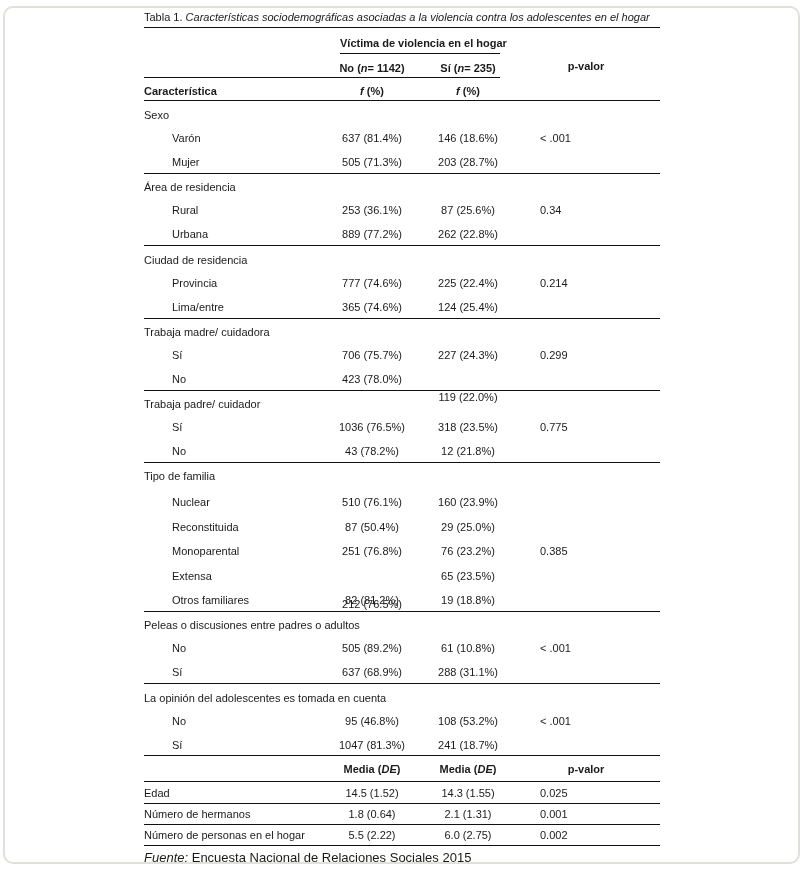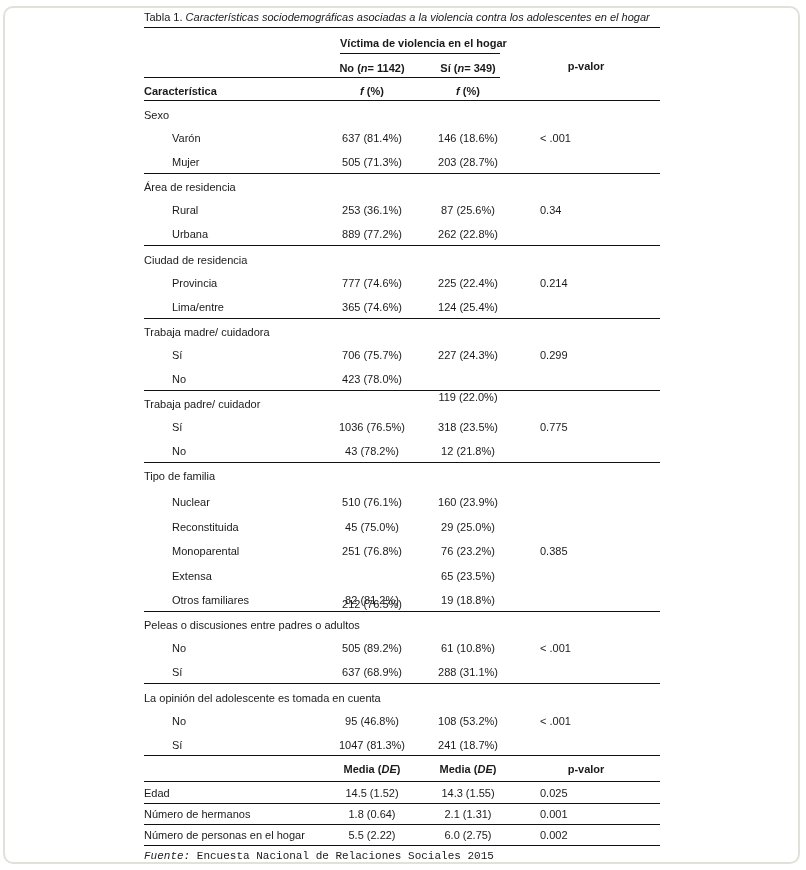--- a/index.html
+++ b/index.html
@@ -13,40 +13,40 @@
       font-family: "Liberation Sans", sans-serif; font-size: 11px; color: #1a1a1a;
     }
     .caption { position: absolute; top: 11px; left: 0; white-space: nowrap; font-size: 11px; }
     .caption i { font-style: italic; }
     .hline { position: absolute; height: 0; border-top: 1.3px solid #111; }
     .cell { position: absolute; white-space: nowrap; line-height: 14px; }
     .bold { font-weight: bold; }
     .c1 { width: 96px; text-align: center; }
     .c2 { width: 96px; text-align: center; }
     .c3 { width: 120px; }
-    .footer { position: absolute; top: 850px; left: 0; white-space: nowrap; font-size: 11px; font-family: Liberation Mono, monospace; }
+    .footer { position: absolute; top: 850px; left: 0; white-space: nowrap; font-size: 13px; }
   </style>
 </head>
 <body>
 
 <div class="frame"></div>
 
 <div class="doc" id="doc">
   <div class="caption">
     <span>Tabla 1.</span>
     <i>Características sociodemográficas asociadas a la violencia contra los adolescentes en el hogar</i>
   </div>
 
   <div class="hline" style="top:27px;left:0;width:516px;"></div>
 
   <div class="cell bold" style="top:36px;left:196px;width:156px;text-align:center;">Víctima de violencia en el hogar</div>
   <div class="hline" style="top:53px;left:196px;width:160px;"></div>
 
   <div class="cell bold c1" style="top:61px;left:180px;"><span>No (</span><i>n</i><span>= 1142)</span></div>
-  <div class="cell bold c2" style="top:61px;left:276px;"><span>Sí (</span><i>n</i><span>= 349)</span></div>
+  <div class="cell bold c2" style="top:61px;left:276px;"><span>Sí (</span><i>n</i><span>= 235)</span></div>
   <div class="cell bold" style="top:59px;left:400px;width:84px;text-align:center;">p-valor</div>
   <div class="hline" style="top:77px;left:0;width:356px;"></div>
 
   <div class="cell bold" style="top:84px;left:0;">Característica</div>
   <div class="cell bold c1" style="top:84px;left:180px;"><i>f</i><span> (%)</span></div>
   <div class="cell bold c2" style="top:84px;left:276px;"><i>f</i><span> (%)</span></div>
   <div class="hline" style="top:100px;left:0;width:516px;"></div>
 
   <div id="sections">
       <div class="cell" style="top: 108px; left: 0px;">Sexo</div>
@@ -92,21 +92,21 @@
       <div class="cell " style="top: 443.5px; left: 28px;">No</div>
       <div class="cell c1" style="top: 443.5px; left: 180px;">43 (78.2%)</div>
       <div class="cell c2" style="top: 443.5px; left: 276px;">12 (21.8%)</div>
       <div class="cell c3" style="top: 420px; left: 396px;">0.775</div>
       <div class="hline" style="top: 461.5px; left: 0px; width: 516px;"></div>
       <div class="cell" style="top: 469px; left: 0px;">Tipo de familia</div>
       <div class="cell " style="top: 495px; left: 28px;">Nuclear</div>
       <div class="cell c1" style="top: 495px; left: 180px;">510 (76.1%)</div>
       <div class="cell c2" style="top: 495px; left: 276px;">160 (23.9%)</div>
       <div class="cell " style="top: 519.5px; left: 28px;">Reconstituida</div>
-      <div class="cell c1" style="top: 519.5px; left: 180px;">45 (75.0%)</div>
+      <div class="cell c1" style="top: 519.5px; left: 180px;">87 (50.4%)</div>
       <div class="cell c2" style="top: 519.5px; left: 276px;">29 (25.0%)</div>
       <div class="cell " style="top: 544px; left: 28px;">Monoparental</div>
       <div class="cell c1" style="top: 544px; left: 180px;">251 (76.8%)</div>
       <div class="cell c2" style="top: 544px; left: 276px;">76 (23.2%)</div>
       <div class="cell " style="top: 568.5px; left: 28px;">Extensa</div>
       <div class="cell c1" style="top: 568.5px; left: 180px; margin-top: 28px;">212 (76.5%)</div>
       <div class="cell c2" style="top: 568.5px; left: 276px;">65 (23.5%)</div>
       <div class="cell " style="top: 593px; left: 28px;">Otros familiares</div>
       <div class="cell c1" style="top: 593px; left: 180px;">82 (81.2%)</div>
       <div class="cell c2" style="top: 593px; left: 276px;">19 (18.8%)</div>
@@ -114,21 +114,21 @@
       <div class="hline" style="top: 611px; left: 0px; width: 516px;"></div>
       <div class="cell" style="top: 618px; left: 0px;">Peleas o discusiones entre padres o adultos</div>
       <div class="cell " style="top: 641px; left: 28px;">No</div>
       <div class="cell c1" style="top: 641px; left: 180px;">505 (89.2%)</div>
       <div class="cell c2" style="top: 641px; left: 276px;">61 (10.8%)</div>
       <div class="cell " style="top: 664.5px; left: 28px;">Sí</div>
       <div class="cell c1" style="top: 664.5px; left: 180px;">637 (68.9%)</div>
       <div class="cell c2" style="top: 664.5px; left: 276px;">288 (31.1%)</div>
       <div class="cell c3" style="top: 641px; left: 396px;">&lt; .001</div>
       <div class="hline" style="top: 682.5px; left: 0px; width: 516px;"></div>
-      <div class="cell" style="top: 691px; left: 0px;">La opinión del adolescente es tomada en cuenta</div>
+      <div class="cell" style="top: 691px; left: 0px;">La opinión del adolescentes es tomada en cuenta</div>
       <div class="cell " style="top: 714px; left: 28px;">No</div>
       <div class="cell c1" style="top: 714px; left: 180px;">95 (46.8%)</div>
       <div class="cell c2" style="top: 714px; left: 276px;">108 (53.2%)</div>
       <div class="cell " style="top: 737.5px; left: 28px;">Sí</div>
       <div class="cell c1" style="top: 737.5px; left: 180px;">1047 (81.3%)</div>
       <div class="cell c2" style="top: 737.5px; left: 276px;">241 (18.7%)</div>
       <div class="cell c3" style="top: 714px; left: 396px;">&lt; .001</div>
     </div>
 
   <div class="hline" style="top:755px;left:0;width:516px;"></div>

